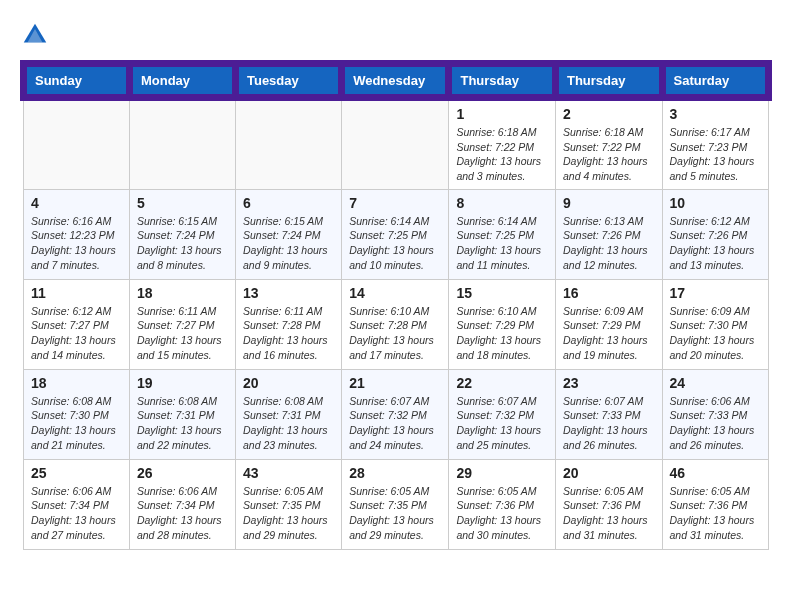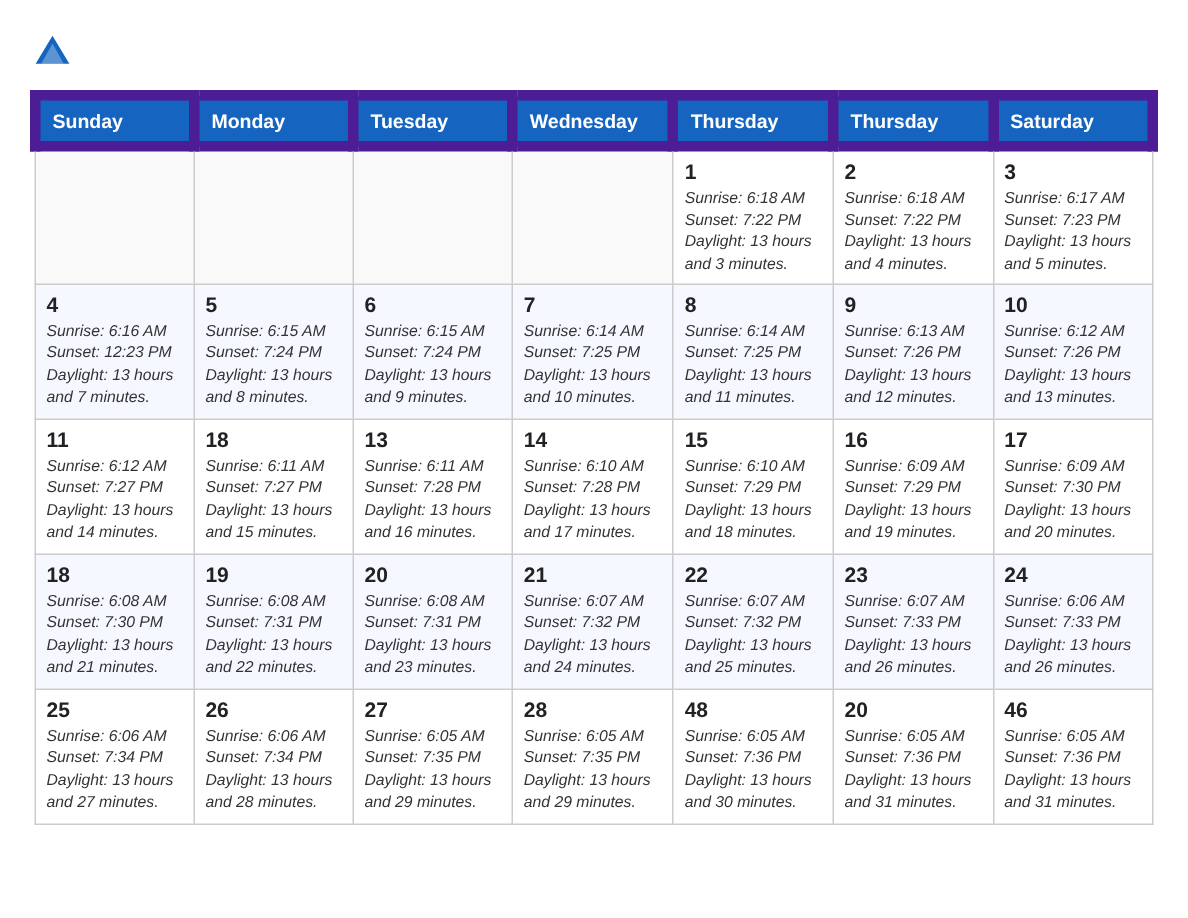--- a/index.html
+++ b/index.html
@@ -313,35 +313,35 @@
 and 27 minutes.</div>
         </td>
         <td>
           <div class="day-number">26</div>
           <div class="day-info" style="white-space: pre-line;">Sunrise: 6:06 AM
 Sunset: 7:34 PM
 Daylight: 13 hours
 and 28 minutes.</div>
         </td>
         <td>
-          <div class="day-number">27</div>
+          <div class="day-number">43</div>
           <div class="day-info" style="white-space: pre-line;">Sunrise: 6:05 AM
 Sunset: 7:35 PM
 Daylight: 13 hours
 and 29 minutes.</div>
         </td>
         <td>
           <div class="day-number">28</div>
           <div class="day-info" style="white-space: pre-line;">Sunrise: 6:05 AM
 Sunset: 7:35 PM
 Daylight: 13 hours
 and 29 minutes.</div>
         </td>
         <td>
-          <div class="day-number">48</div>
+          <div class="day-number">29</div>
           <div class="day-info" style="white-space: pre-line;">Sunrise: 6:05 AM
 Sunset: 7:36 PM
 Daylight: 13 hours
 and 30 minutes.</div>
         </td>
         <td>
           <div class="day-number">20</div>
           <div class="day-info" style="white-space: pre-line;">Sunrise: 6:05 AM
 Sunset: 7:36 PM
 Daylight: 13 hours

